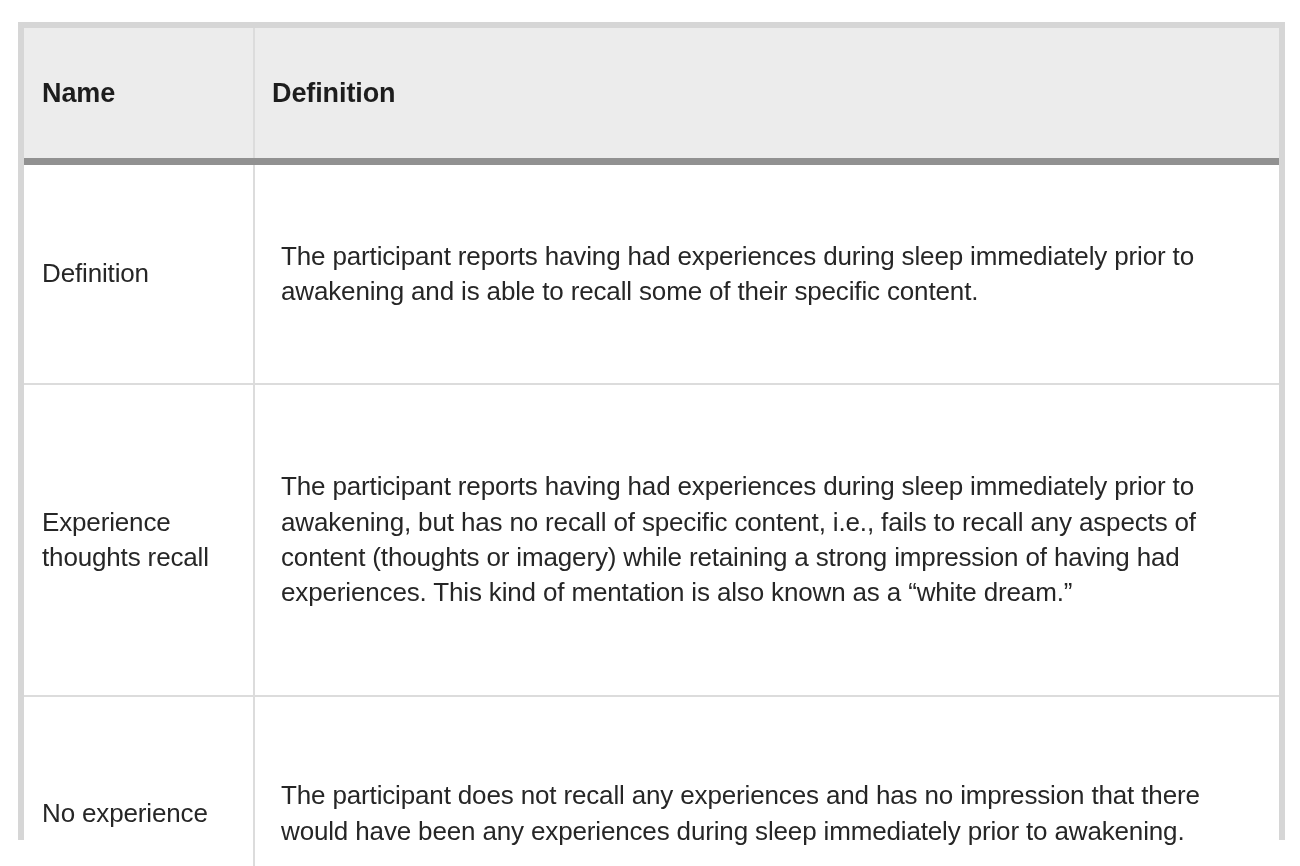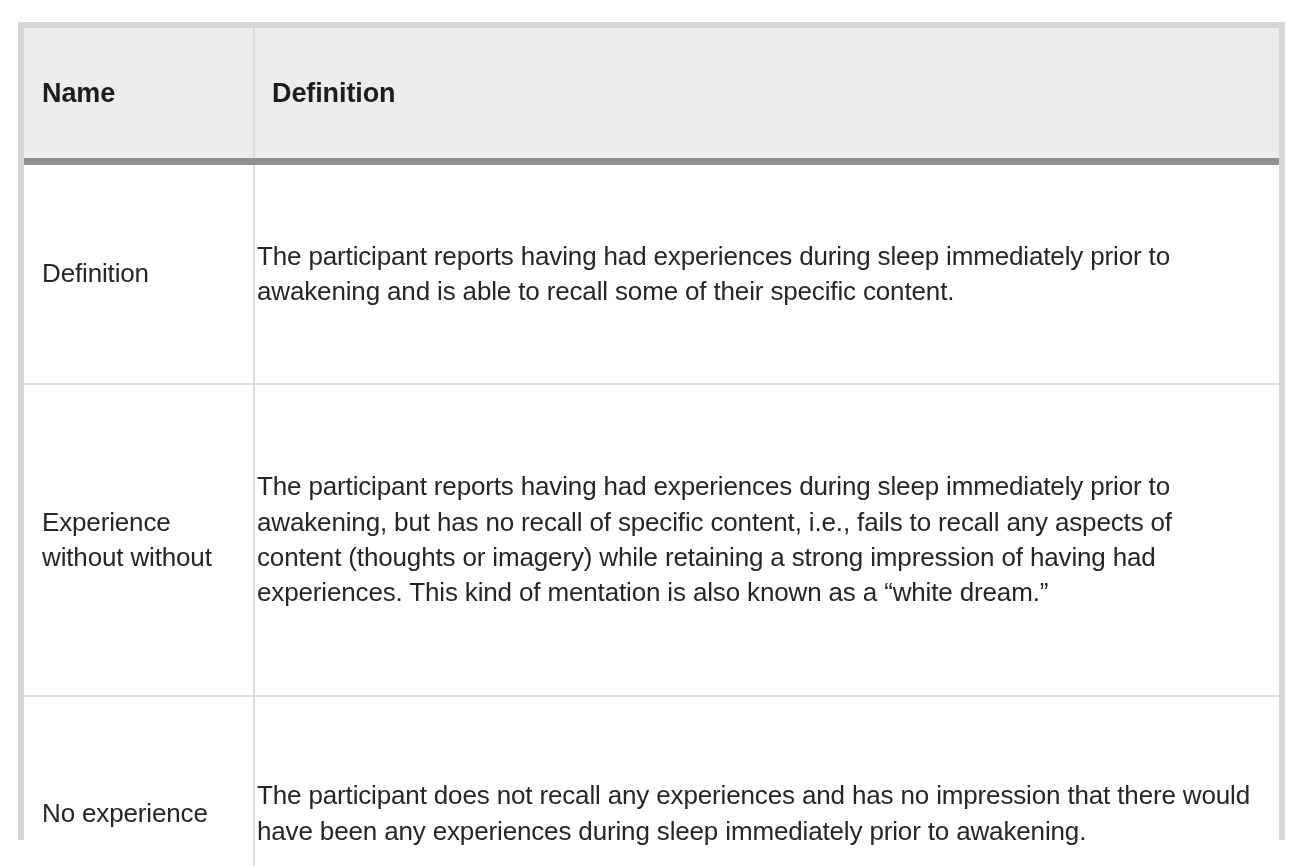--- a/index.html
+++ b/index.html
@@ -73,21 +73,21 @@
   tbody tr:last-child td {
     border-bottom: none;
   }
 
   td.name-cell {
     padding: 10px 12px 10px 18px;
     vertical-align: middle;
   }
 
   td.definition-cell {
-    padding: 14px 26px 14px 2px;
+    padding: 14px 26px 14px 26px;
     border-left: 2px solid #dcdcdc;
     vertical-align: middle;
   }
 
   tr.row-experience td { height: 190px; }
   tr.row-experience-without-recall td { height: 282px; }
   tr.row-no-experience td { height: 205px; }
 </style>
 </head>
 <body>
@@ -103,21 +103,21 @@
         <th class="header-cell header-name">Name</th>
         <th class="header-cell header-definition">Definition</th>
       </tr>
     </thead>
     <tbody>
       <tr class="row-experience">
         <td class="name-cell">Definition</td>
         <td class="definition-cell">The participant reports having had experiences during sleep immediately prior to awakening and is able to recall some of their specific content.</td>
       </tr>
       <tr class="row-experience-without-recall">
-        <td class="name-cell">Experience without without</td>
+        <td class="name-cell">Experience thoughts recall</td>
         <td class="definition-cell">The participant reports having had experiences during sleep immediately prior to awakening, but has no recall of specific content, i.e., fails to recall any aspects of content (thoughts or imagery) while retaining a strong impression of having had experiences. This kind of mentation is also known as a “white dream.”</td>
       </tr>
       <tr class="row-no-experience">
         <td class="name-cell">No experience</td>
         <td class="definition-cell">The participant does not recall any experiences and has no impression that there would have been any experiences during sleep immediately prior to awakening.</td>
       </tr>
     </tbody>
   </table>
 </div>
 

